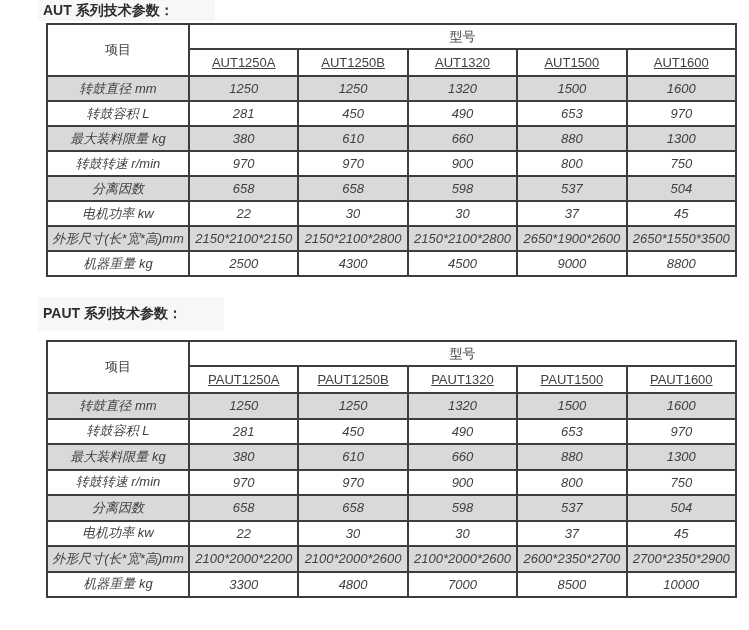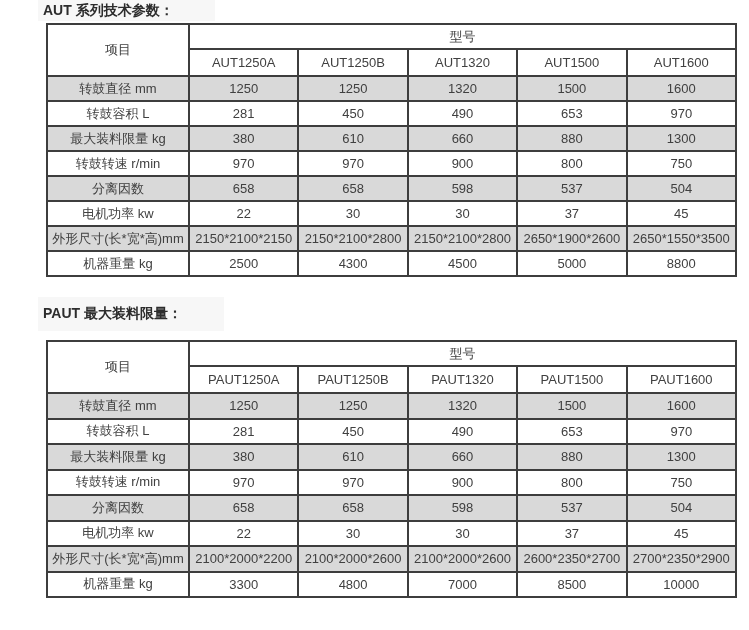--- a/index.html
+++ b/index.html
@@ -35,22 +35,22 @@
     font-weight: normal;
     text-align: center;
     vertical-align: middle;
     padding: 0 2px;
     color: #404040;
     background: #ffffff;
     overflow: hidden;
     white-space: nowrap;
   }
   table.spec thead tr.model-row th { height: 23px; }
-  table.spec thead tr.names-row th { height: 25px; }
-  table.spec tbody tr { height: 25px; }
+  table.spec thead tr.names-row th { height: 25px; text-decoration: underline; }
+  table.spec tbody tr { height: 25px; font-style: italic; }
   table.t2 tbody tr { height: 25.5px; }
   table.spec tbody tr:nth-child(odd) td { background: var(--zebra, #d9d9d9); }
   col.c-label { width: 142px; }
 </style>
 </head>
 <body>
 
 <div class="page">
 
   <section>
@@ -133,29 +133,29 @@
             <td>2150*2100*2800</td>
             <td>2150*2100*2800</td>
             <td>2650*1900*2600</td>
             <td>2650*1550*3500</td>
           </tr>
           <tr>
             <td>机器重量 kg</td>
             <td>2500</td>
             <td>4300</td>
             <td>4500</td>
-            <td>5000</td>
+            <td>9000</td>
             <td>8800</td>
           </tr>
         </tbody>
     </table>
   </section>
 
   <section>
-    <div class="section-title title-2">PAUT 最大装料限量：</div>
+    <div class="section-title title-2">PAUT 系列技术参数：</div>
 
     <table class="spec t2">
       <colgroup>
         <col class="c-label">
           <col>
           <col>
           <col>
           <col>
           <col>
       </colgroup>

